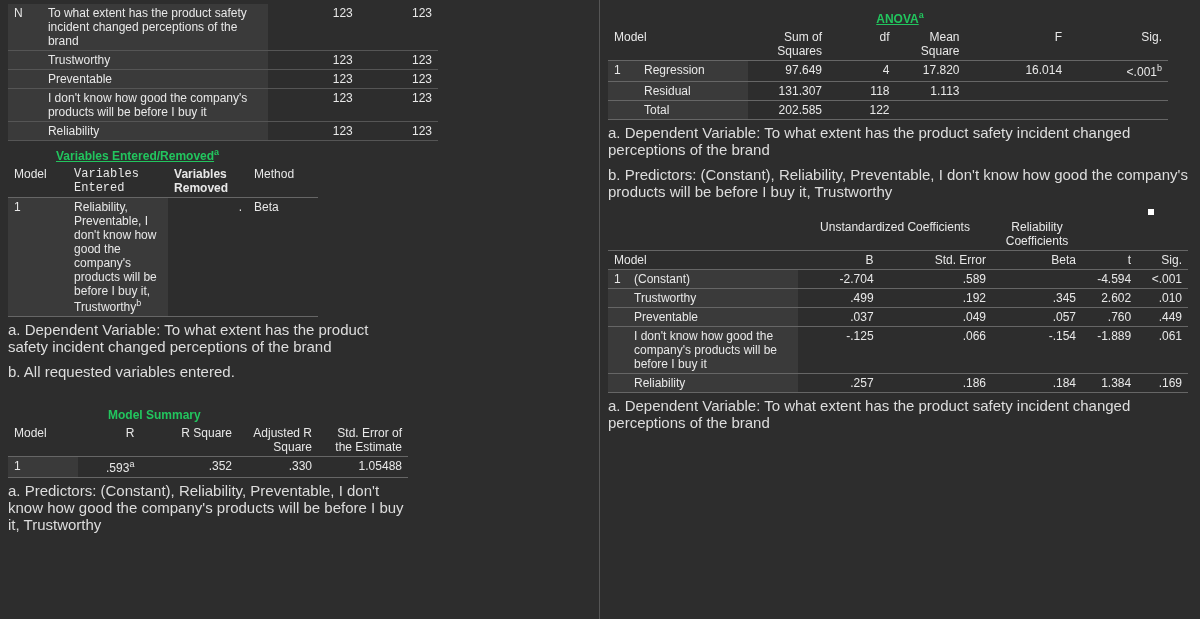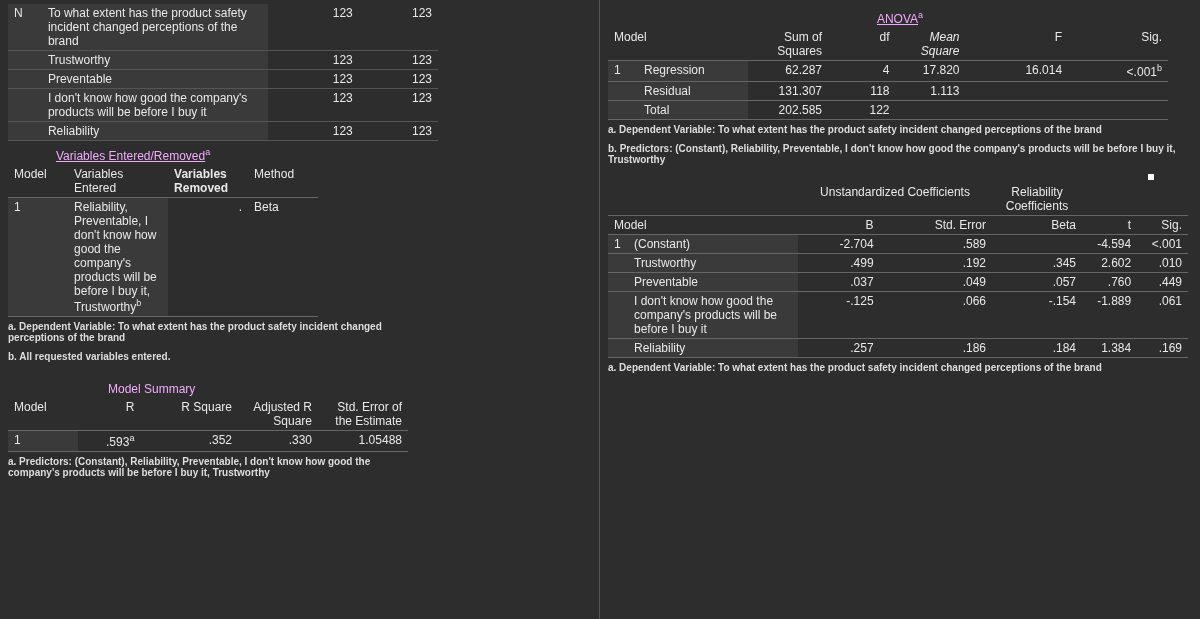--- a/index.html
+++ b/index.html
@@ -11,48 +11,47 @@
     font-size: 12px;
     width: 1200px;
     height: 619px;
     overflow: hidden;
     display: flex;
   }
   .col { padding: 4px 8px; }
   .left { width: 50%; border-right: 1px solid #555; }
   .right { width: 50%; }
   .section-title {
-    font-weight: normal;
+    font-weight: bold;
     padding: 6px 0 2px 0;
-    color: #f0abfc;
+    color: #22c55e;
   }
   .center-title { text-align: center; }
   table {
     border-collapse: collapse;
     font-size: 12px;
     color: #e8e8e8;
   }
   th, td {
     padding: 2px 6px;
     text-align: left;
     vertical-align: top;
     border-bottom: 1px solid #666;
   }
   th { font-weight: normal; }
   .num { text-align: right; }
   .rowhead {
     background: #3a3a3a;
   }
   .top-block td, .top-block th { border-bottom: 1px solid #555; }
   .footnote {
-    font-size: 10px;
+    font-size: 15px;
     color: #ddd;
     padding: 4px 0;
     max-width: 580px;
-    font-weight: bold;
   }
   .underline { text-decoration: underline; }
   sup { font-size: 9px; vertical-align: super; }
   .small-dot {
     width: 6px; height: 6px; background: #fff; display: inline-block;
     margin-left: 540px; margin-top: 4px;
   }
 </style>
 </head>
 <body>
@@ -94,38 +93,38 @@
       </tbody>
   </table>
 
   <div class="section-title" style="margin-left:48px;">
     <span class="underline">Variables Entered/Removed</span><sup>a</sup>
   </div>
   <table style="width:310px;">
     <thead>
       <tr>
         <th>Model</th>
-        <th style="width:100px;">Variables Entered</th>
+        <th style="width:100px;font-family:Liberation Mono, monospace;">Variables Entered</th>
         <th style="width:80px;font-weight:bold;">Variables Removed</th>
         <th>Method</th>
       </tr>
     </thead>
     <tbody>
       <tr>
         <td class="rowhead">1</td>
         <td class="rowhead"><span>Reliability, Preventable, I don't know how good the company's products will be before I buy it, Trustworthy</span><sup>b</sup></td>
         <td class="num">.</td>
         <td>Beta</td>
       </tr>
     </tbody>
   </table>
   <div class="footnote" style="max-width:400px;">a. Dependent Variable: To what extent has the product safety incident changed perceptions of the brand</div>
   <div class="footnote">b. All requested variables entered.</div>
 
-  <div class="section-title" style="margin-left:100px;margin-top:10px;">Model Summary</div>
+  <div class="section-title" style="margin-left:100px;margin-top:18px;">Model Summary</div>
   <table style="width:400px;">
     <thead>
       <tr>
         <th>Model</th>
         <th class="num">R</th>
         <th class="num">R Square</th>
         <th class="num" style="width:80px;">Adjusted R Square</th>
         <th class="num" style="width:90px;text-align:right;">Std. Error of the Estimate</th>
       </tr>
     </thead>
@@ -147,30 +146,30 @@
   
   <div class="section-title center-title">
     <span class="underline">ANOVA</span><sup>a</sup>
   </div>
   <table style="width:560px;">
     <thead>
       <tr>
         <th colspan="2">Model</th>
         <th class="num" style="width:80px;">Sum of Squares</th>
         <th class="num">df</th>
-        <th class="num" style="width:70px;font-style:italic;">Mean Square</th>
+        <th class="num" style="width:70px;">Mean Square</th>
         <th class="num">F</th>
         <th class="num">Sig.</th>
       </tr>
     </thead>
     <tbody id="anova-rows">
         <tr>
           <td class="rowhead" style="width:30px;">1</td>
           <td class="rowhead" style="width:110px;">Regression</td>
-          <td class="num">62.287</td>
+          <td class="num">97.649</td>
           <td class="num">4</td>
           <td class="num">17.820</td>
           <td class="num">16.014</td>
           <td class="num">&lt;.001<sup>b</sup></td>
         </tr>
         <tr>
           <td class="rowhead" style="width:30px;"></td>
           <td class="rowhead" style="width:110px;">Residual</td>
           <td class="num">131.307</td>
           <td class="num">118</td>

